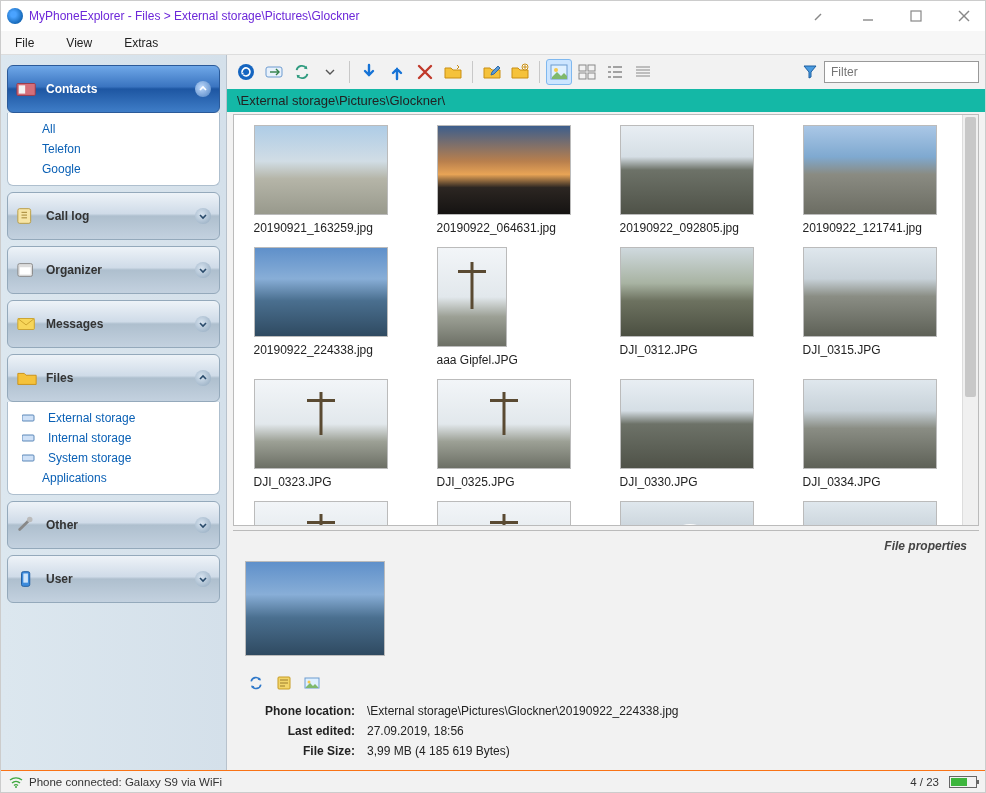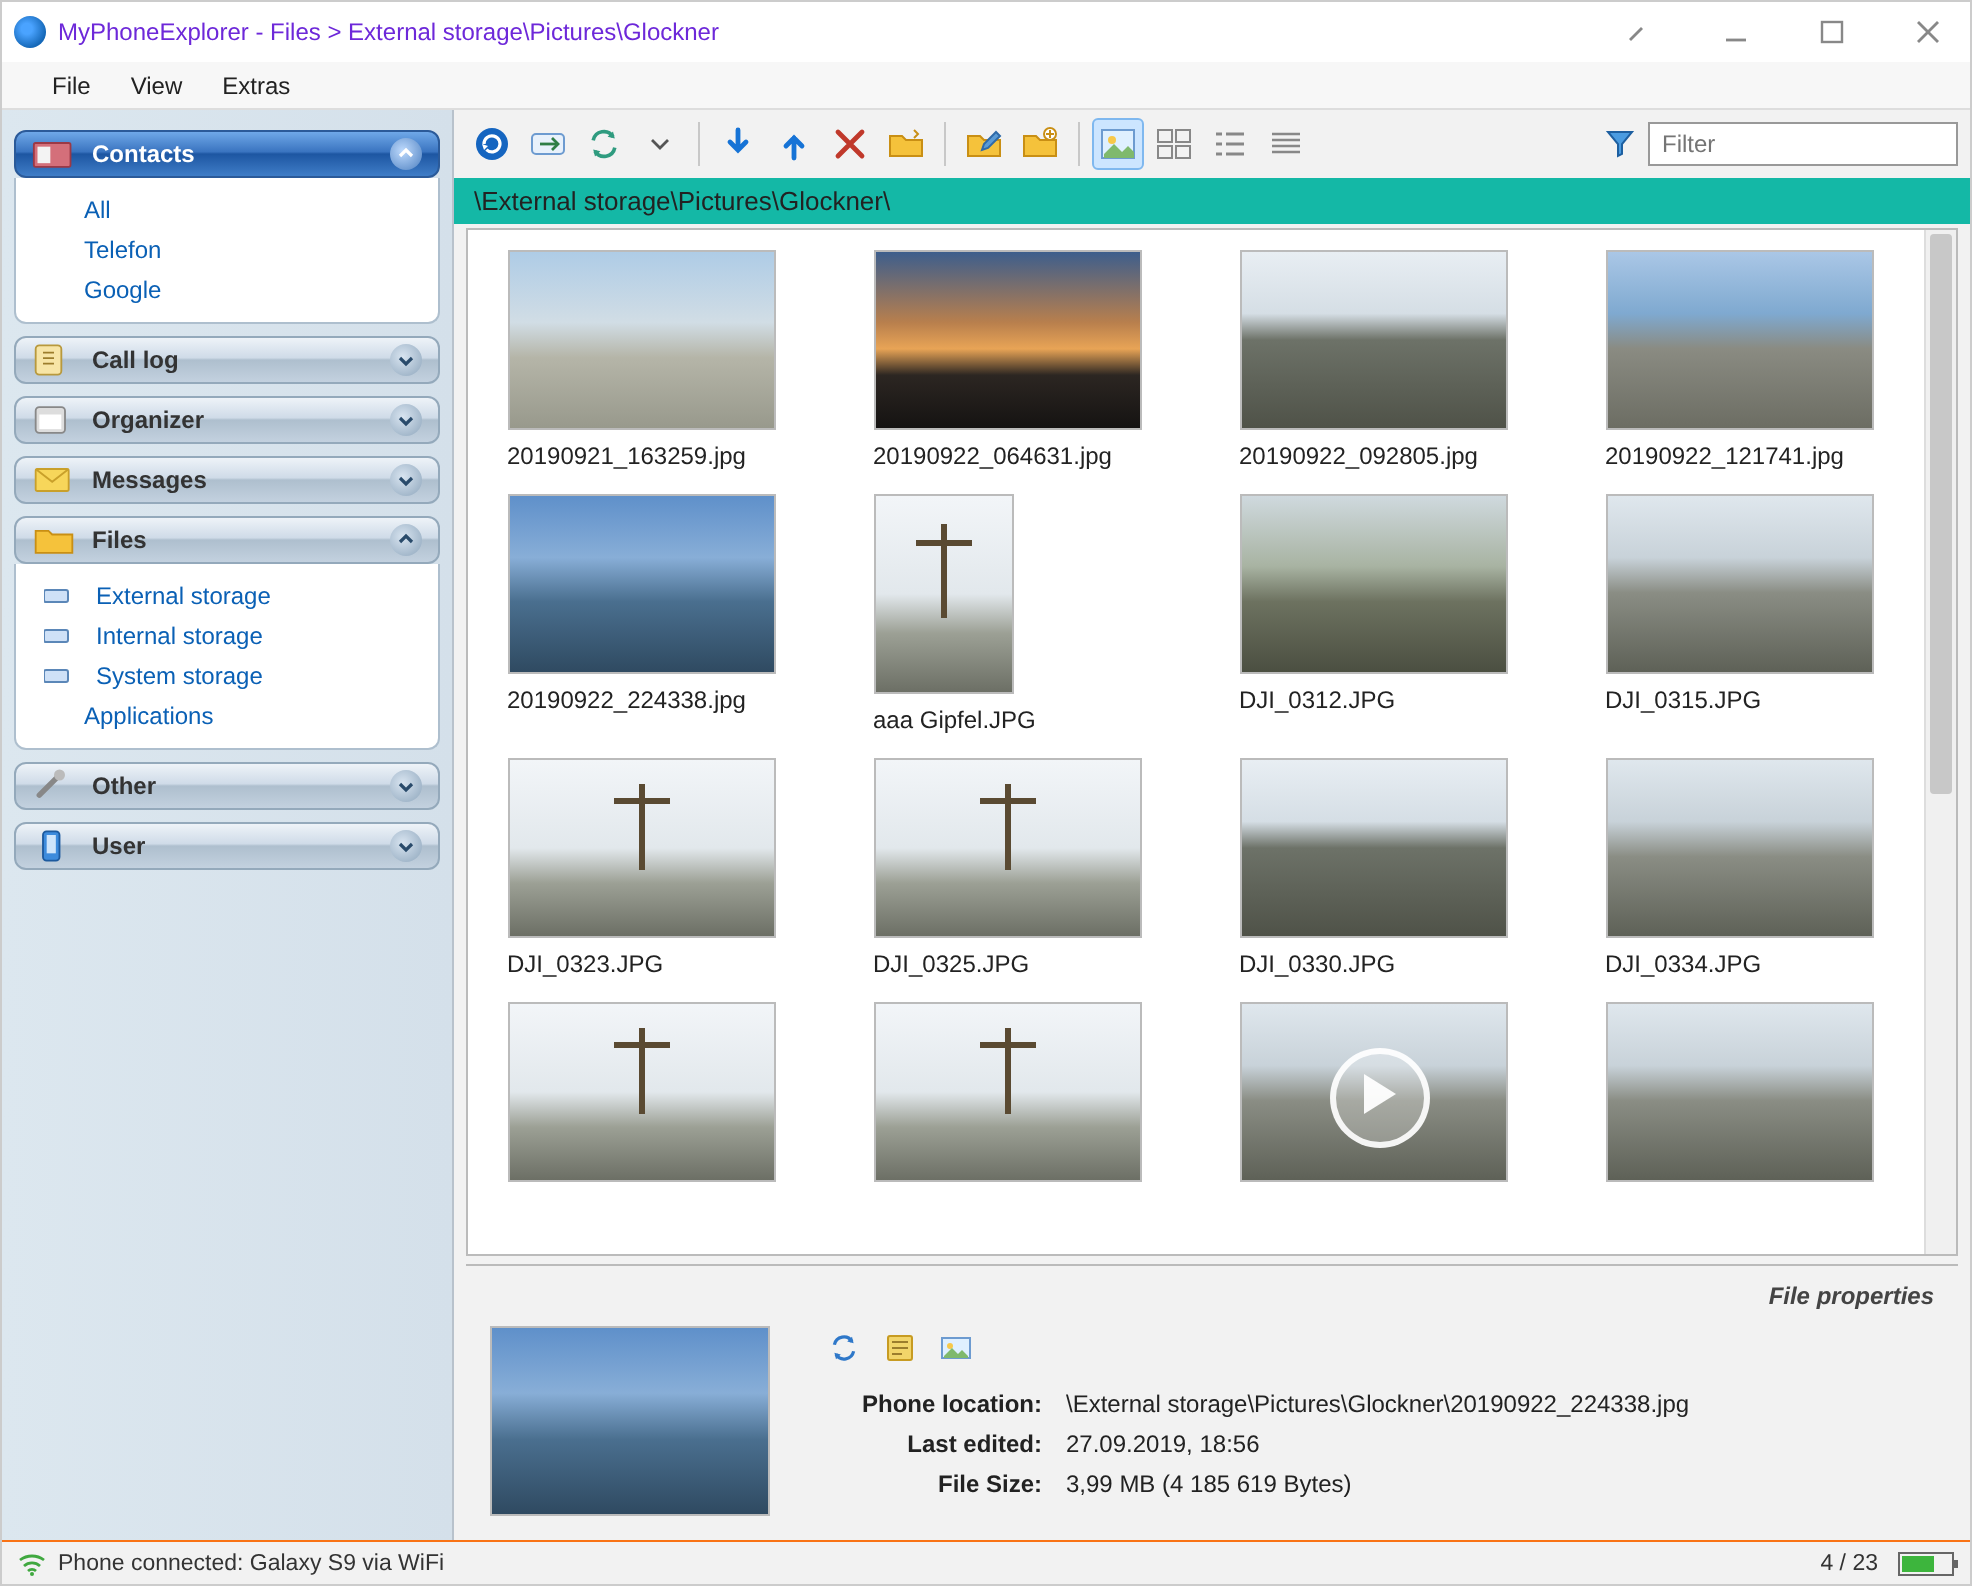--- a/index.html
+++ b/index.html
@@ -5,28 +5,28 @@
 * { box-sizing: border-box; margin: 0; padding: 0; }
 body { font-family: "Segoe UI", Tahoma, sans-serif; font-size: 12px; background: #fff; color: #222; width: 986px; height: 793px; overflow: hidden; display: flex; flex-direction: column; border: 1px solid #ccc; }
 
 .titlebar { height: 30px; display: flex; align-items: center; padding: 0 6px; background: #fff; }
 .titlebar-icon { width: 16px; height: 16px; margin-right: 6px; border-radius: 50%; background: radial-gradient(circle at 40% 40%, #4aa3ff 20%, #1568b8 70%); }
 .titlebar-title { flex: 1; color: #6d28d9; font-size: 12px; }
 .win-btns { display: flex; gap: 18px; align-items: center; }
 .win-btn { width: 30px; height: 22px; display: flex; align-items: center; justify-content: center; color: #888; cursor: pointer; }
 .win-btn svg { width: 12px; height: 12px; }
 
-.menubar { height: 24px; display: flex; align-items: center; padding: 0 17px; background: #f7f7f7; border-bottom: 1px solid #ddd; gap: 4px; }
+.menubar { height: 24px; display: flex; align-items: center; padding: 0 6px; background: #f7f7f7; border-bottom: 1px solid #ddd; gap: 16px; }
 .menu-item { padding: 3px 8px; cursor: pointer; }
 
 .main { flex: 1; display: flex; overflow: hidden; }
 
 .sidebar { width: 226px; background: linear-gradient(to right, #dce7ef, #d4e0ea); border-right: 1px solid #b8c2cc; padding: 10px 6px; overflow: hidden; }
 .side-group { margin-bottom: 6px; }
-.side-header { height: 24px; border-radius: 6px; background: linear-gradient(to bottom, #eef3f8 0%, #cfdbe8 45%, #aebfce 50%, #c3d1df 100%); border: 1px solid #94a9bb; display: flex; align-items: center; padding: 0 8px; font-weight: bold; color: #333; cursor: pointer; position: relative; }
+.side-header { height: 48px; border-radius: 6px; background: linear-gradient(to bottom, #eef3f8 0%, #cfdbe8 45%, #aebfce 50%, #c3d1df 100%); border: 1px solid #94a9bb; display: flex; align-items: center; padding: 0 8px; font-weight: bold; color: #333; cursor: pointer; position: relative; }
 .side-header .chev { position: absolute; right: 8px; width: 16px; height: 16px; border-radius: 50%; background: radial-gradient(circle at 40% 40%, #d8e4f0, #8ea6bc); display:flex;align-items:center;justify-content:center; color:#2a4b6b; }
 .side-header .icon { width: 22px; height: 18px; margin-right: 8px; }
 .side-header.active { background: linear-gradient(to bottom, #6fa8e8 0%, #3a74c0 45%, #1d56a2 50%, #3f7dc7 100%); color: #fff; border-color:#2b5a99; }
 .side-header.active .chev { background: radial-gradient(circle at 40% 40%, #bedafd, #4d80c0); color:#fff; }
 .side-list { background: #fff; border: 1px solid #aebfce; border-top: none; border-radius: 0 0 6px 6px; padding: 6px 10px; }
 .side-item { padding: 3px 4px 3px 24px; color: #0a60b5; cursor: pointer; display:flex; align-items:center; gap:6px; }
 .side-item.bold { font-weight: normal; }
 .side-item .disk-icon { width:14px; height:10px; margin-left:-20px; margin-right:6px; }
 
 .content { flex: 1; display: flex; flex-direction: column; background: #f2f2f2; overflow: hidden; }
@@ -58,21 +58,21 @@
 .thumb-cross::after { content:""; position:absolute; left:50%; top:14%; width:3px; height:48%; background:#5a4a32; transform:translateX(-50%); }
 .thumb-cross::before { content:""; position:absolute; left:50%; top:22%; width:28px; height:3px; background:#5a4a32; transform:translateX(-50%); }
 .thumb-valley { background: linear-gradient(to bottom, #cfd9de 0%, #a8b3a2 40%, #6d7260 60%, #4b4f41 100%); }
 .thumb-snow { background: linear-gradient(to bottom, #dfe7ed 0%, #c8d2d9 35%, #8a8d84 55%, #5e6157 100%); }
 .play-ov { position:relative; }
 .play-ov::after { content:""; position:absolute; left:50%; top:50%; width:44px; height:44px; margin:-22px 0 0 -22px; border-radius:50%; border:3px solid rgba(255,255,255,.9); background:rgba(255,255,255,.25); }
 .play-ov .tri { position:absolute; left:50%; top:50%; width:0; height:0; margin:-9px 0 0 -5px; border-left:16px solid rgba(255,255,255,.95); border-top:10px solid transparent; border-bottom:10px solid transparent; }
 
 .props { border-top: 1px solid #bbb; margin: 2px 6px 2px 6px; padding: 8px 12px 10px; display: flex; flex-direction: column; gap: 8px; background:#f2f2f2;text-align:right; }
 .props-title { font-weight: bold; font-style: italic; color: #444; }
-.props-body { display: flex; gap: 16px; }
+.props-body { display: flex; gap: 16px; flex-direction: column; }
 .props-preview { width: 150px; }
 .props-preview .thumb { width: 140px; height: 95px; }
 .props-info { display: flex; flex-direction: column; gap: 6px; }
 .props-actions { display:flex; gap:6px; margin-bottom:4px; }
 .props-actions .tb-btn { width:22px; height:22px; }
 .kv { display: flex; gap: 12px; }
 .kv .k { width: 110px; font-weight: bold; }
 
 .status { height: 22px; background: #f2f2f2; border-top: 1px solid #f97316; display: flex; align-items: center; padding: 0 8px; font-size: 11.5px; color:#333; }
 .status .wifi { width:14px; height:12px; margin-right:6px; }

